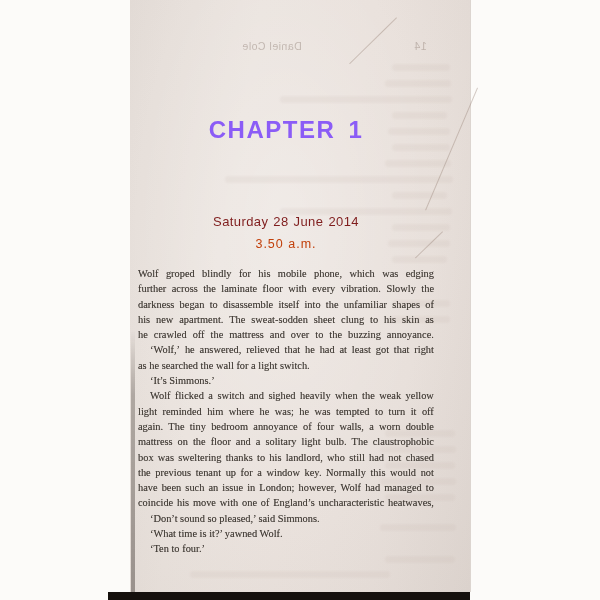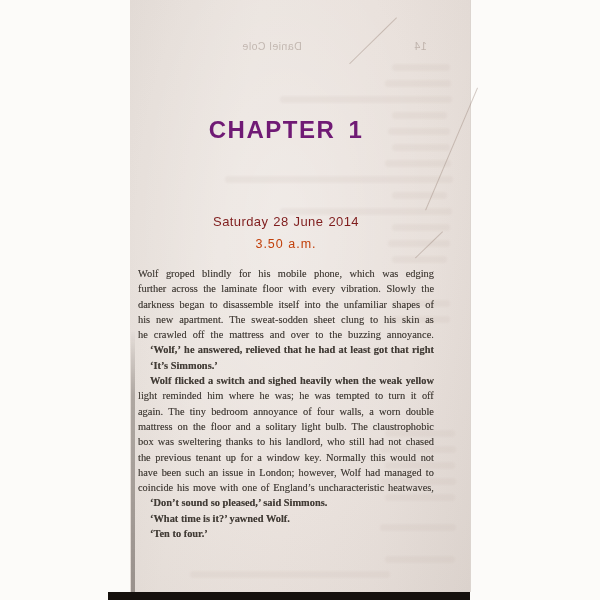--- a/index.html
+++ b/index.html
@@ -41,40 +41,40 @@
   }
   .crease{
     position:absolute;height:1px;background:rgba(158,138,126,.45);
     transform-origin:0 0;filter:blur(.4px);
   }
   
   .column{position:absolute;left:138px;top:0;width:296px;filter:blur(.22px);}
   .chapter{
     position:absolute;top:118px;left:0;width:100%;
     text-align:center;font-weight:bold;font-size:24px;line-height:24px;
-    letter-spacing:1.5px;word-spacing:5px;color:#701a75;
+    letter-spacing:1.5px;word-spacing:5px;color:#8b5cf6;
   }
   .dateline{
     position:absolute;top:214px;left:0;width:100%;text-align:center;
     font-size:13px;letter-spacing:.4px;word-spacing:1px;color:#7f1d1d;
   }
   .timeline{
     position:absolute;top:237px;left:0;width:100%;text-align:center;
     font-size:12.5px;letter-spacing:1px;color:#c2410c;
   }
   .bodytext{
     position:absolute;top:266px;left:0;width:296px;
     font-family:"Liberation Serif","DejaVu Serif",serif;
     font-size:10.4px;color:#423c36;
     text-shadow:0 0 .4px rgba(66,60,54,.55);
   }
   .line{height:15.3px;line-height:15.3px;white-space:nowrap;}
   .line.just{display:flex;justify-content:space-between;white-space:normal;}
   .line.just span{white-space:pre;}
-  .line.indent{padding-left:12px;font-weight:bold;}
+  .line.indent{padding-left:12px;}
 </style>
 </head>
 <body>
 
 <div class="page"></div>
 
 <div class="ghost-layer">
   <span class="ghost-word" style="left:112px;top:40px;">Daniel Cole</span>
   <span class="ghost-word" style="left:284px;top:40px;">14</span>
 <div class="ghost-bar" style="top: 64px; left: 262px; width: 58px;"></div>
@@ -183,20 +183,21 @@
         <span>relieved</span>
         <span>that</span>
         <span>he</span>
         <span>had</span>
         <span>at</span>
         <span>least</span>
         <span>got</span>
         <span>that</span>
         <span>right</span>
       </div>
+      <div class="line">as he searched the wall for a light switch.</div>
       <div class="line indent">‘It’s Simmons.’</div>
       <div class="line just indent">
         <span>Wolf</span>
         <span>flicked</span>
         <span>a</span>
         <span>switch</span>
         <span>and</span>
         <span>sighed</span>
         <span>heavily</span>
         <span>when</span>

